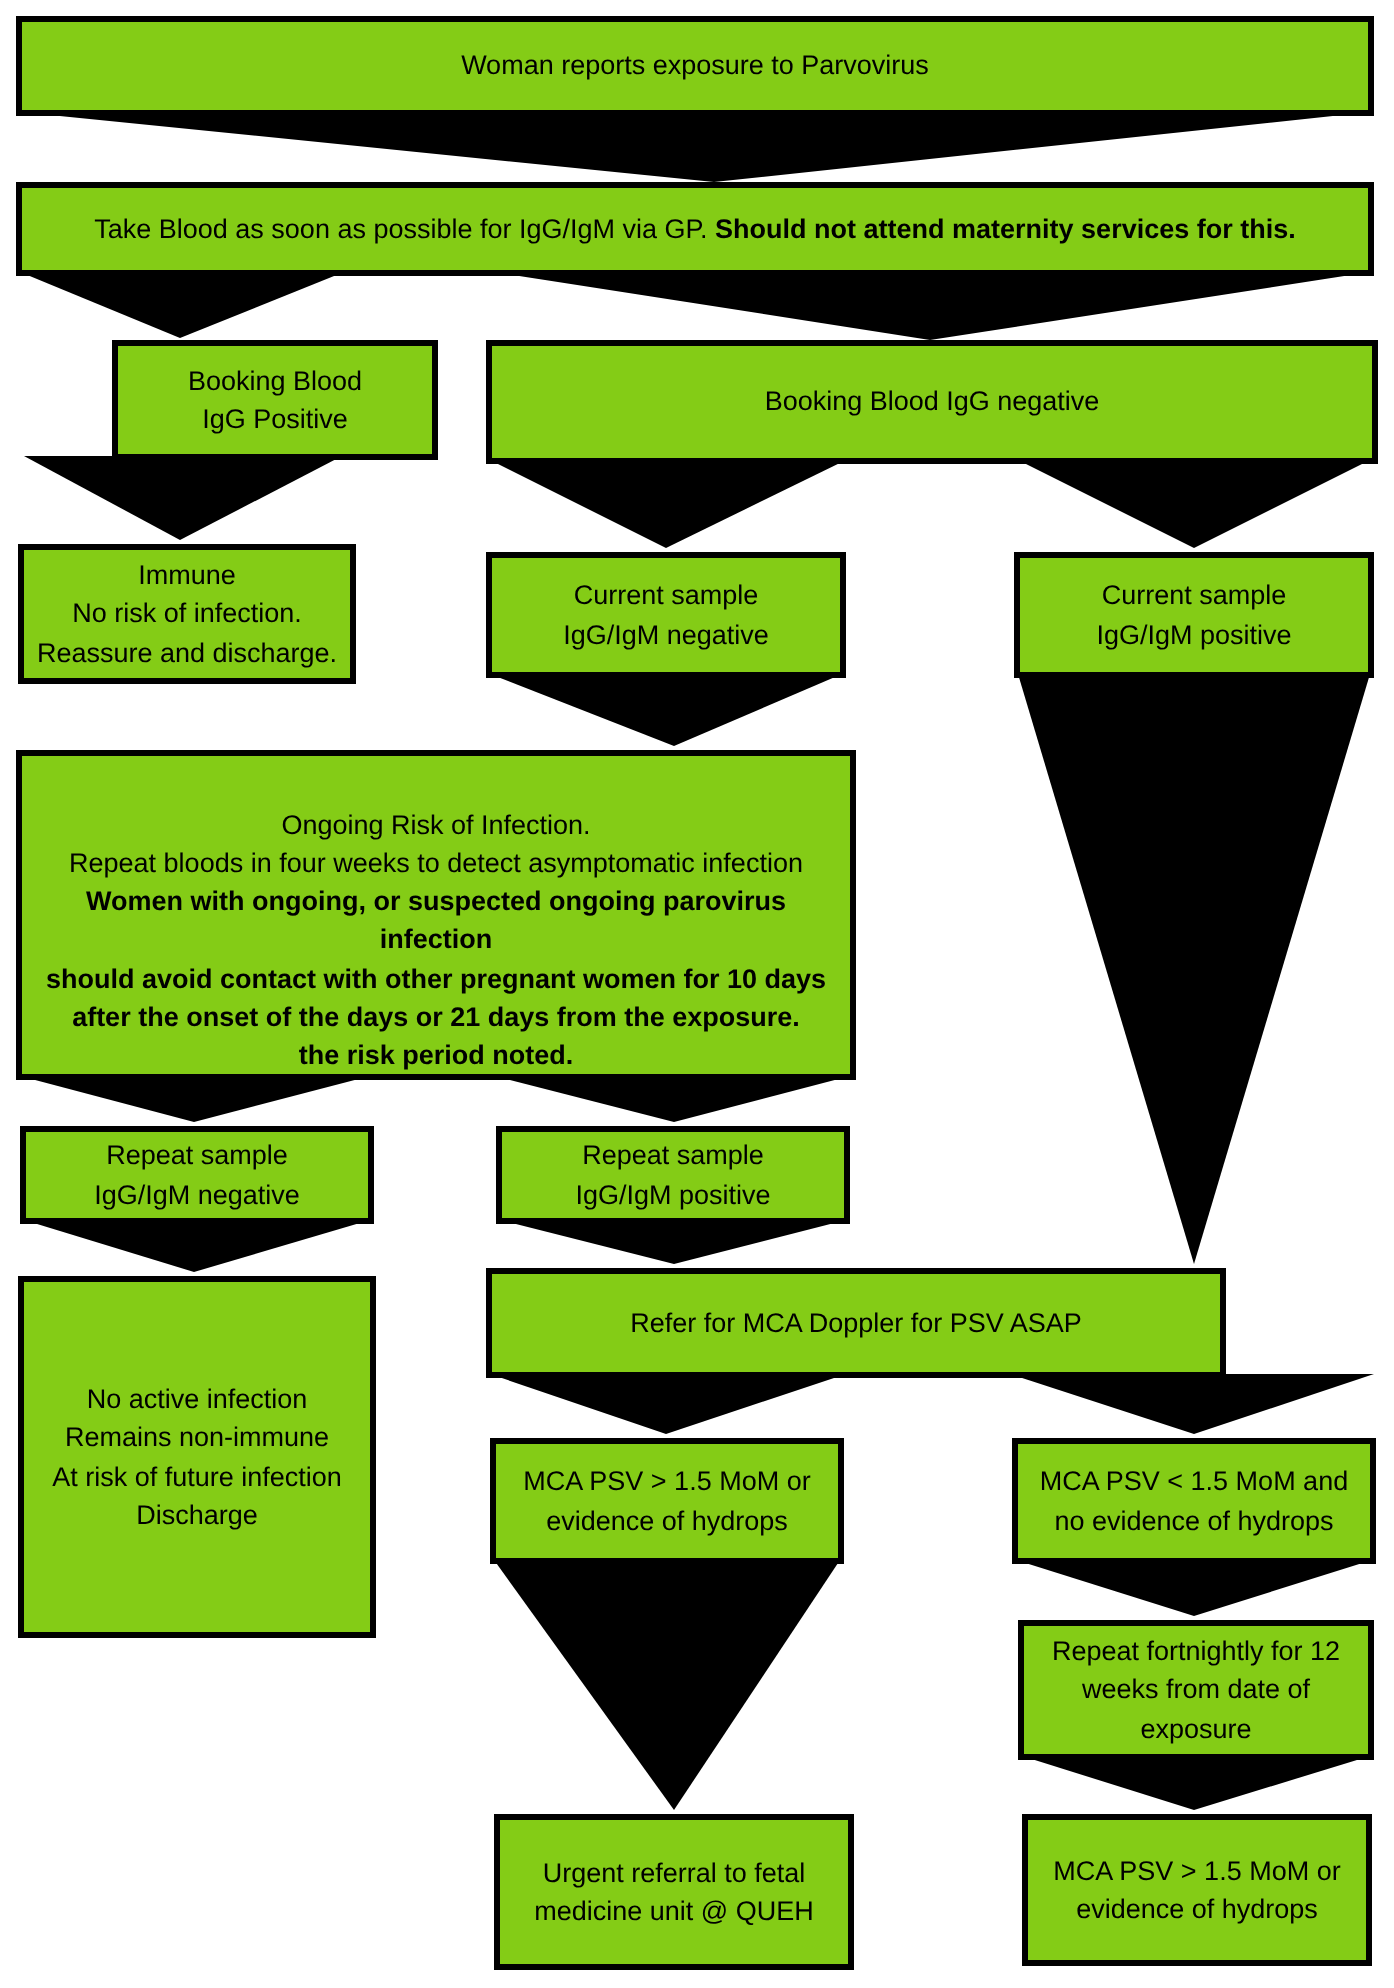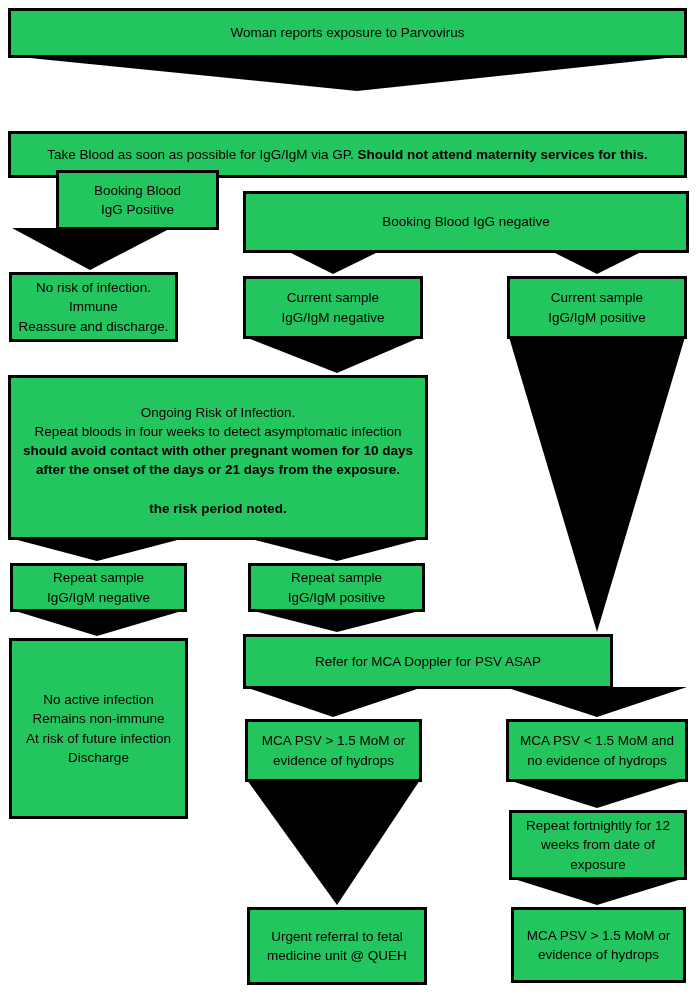--- a/index.html
+++ b/index.html
@@ -2,21 +2,21 @@
 <html><head>
 <meta charset="utf-8">
 <style>
   html,body{margin:0;padding:0;background:#ffffff;}
   #stage{
     position:relative;width:697px;height:994px;background:#ffffff;
     font-family:"Liberation Sans", sans-serif;color:#000000;overflow:hidden;
   }
   #arrow-layer{position:absolute;left:0;top:0;width:697px;height:994px;z-index:0;}
   .node{
-    position:absolute;box-sizing:border-box;background:#22c55e;border:3px solid #000000;
+    position:absolute;box-sizing:border-box;background:#84cc16;border:3px solid #000000;
     display:flex;flex-direction:column;justify-content:center;align-items:center;
     text-align:center;font-size:13.5px;line-height:1.42;z-index:1;padding:2px 6px;
   }
   .ln{width:100%;}
   .b{font-weight:bold;}
   .u{text-decoration:underline;}
   .spacer{height:19px;width:100%;}
   #n1{left:8px;top:8px;width:679px;height:50px}
   #n2{left:8px;top:91px;width:679px;height:47px}
   #n3{left:10px;top:170px;width:163px;height:60px}
@@ -58,52 +58,53 @@
     <polygon class="arrow" points="505,687 687,687 597,717" fill="#000000"></polygon>
     <polygon class="arrow" points="247,780 420,780 337,905" fill="#000000"></polygon>
     <polygon class="arrow" points="508,780 686,780 597,808" fill="#000000"></polygon>
     <polygon class="arrow" points="511,878 685,878 597,905" fill="#000000"></polygon>
   </svg>
 
   <div id="n1" class="node" style="border-color: rgb(0, 0, 0); color: rgb(0, 0, 0);">
     <div class="ln">Woman reports exposure to Parvovirus</div>
   </div>
 
-  <div id="n2" class="node" style="border-color: rgb(0, 0, 0); color: rgb(0, 0, 0); margin-top: 40px;">
+  <div id="n2" class="node" style="border-color: rgb(0, 0, 0); color: rgb(0, 0, 0);">
     <div class="ln"><span>Take Blood as soon as possible for IgG/IgM via GP. </span><span class="b">Should not attend maternity services for this.</span></div>
   </div>
 
   <div id="n3" class="node" style="border-color: rgb(0, 0, 0); color: rgb(0, 0, 0); margin-left: 46px;">
     <div class="ln">Booking Blood</div>
     <div class="ln">IgG Positive</div>
   </div>
 
-  <div id="n4" class="node" style="border-color: rgb(0, 0, 0); color: rgb(0, 0, 0); margin-top: 21px;">
+  <div id="n4" class="node" style="border-color: rgb(0, 0, 0); color: rgb(0, 0, 0);">
     <div class="ln">Booking Blood IgG negative</div>
   </div>
 
   <div id="n5" class="node" style="border-color: rgb(0, 0, 0); color: rgb(0, 0, 0);">
+    <div class="ln">Immune</div>
     <div class="ln">No risk of infection.</div>
-    <div class="ln">Immune</div>
     <div class="ln">Reassure and discharge.</div>
   </div>
 
   <div id="n6" class="node" style="border-color: rgb(0, 0, 0); color: rgb(0, 0, 0);">
     <div class="ln">Current sample</div>
     <div class="ln">IgG/IgM negative</div>
   </div>
 
   <div id="n7" class="node" style="border-color: rgb(0, 0, 0); color: rgb(0, 0, 0);">
     <div class="ln">Current sample</div>
     <div class="ln">IgG/IgM positive</div>
   </div>
 
   <div id="n8" class="node" style="border-color: rgb(0, 0, 0); color: rgb(0, 0, 0);">
     <div class="ln">Ongoing Risk of Infection.</div>
     <div class="ln">Repeat bloods in four weeks to detect asymptomatic infection</div>
+    <div class="ln b">Women with ongoing, or suspected ongoing parovirus infection</div>
     <div class="ln b">should avoid contact with other pregnant women for 10 days</div>
     <div class="ln b">after the onset of the days or 21 days from the exposure.</div>
     <div class="spacer"></div>
     <div class="ln b">the risk period noted.</div>
   </div>
 
   <div id="n9" class="node" style="border-color: rgb(0, 0, 0); color: rgb(0, 0, 0);">
     <div class="ln">Repeat sample</div>
     <div class="ln">IgG/IgM negative</div>
   </div>

